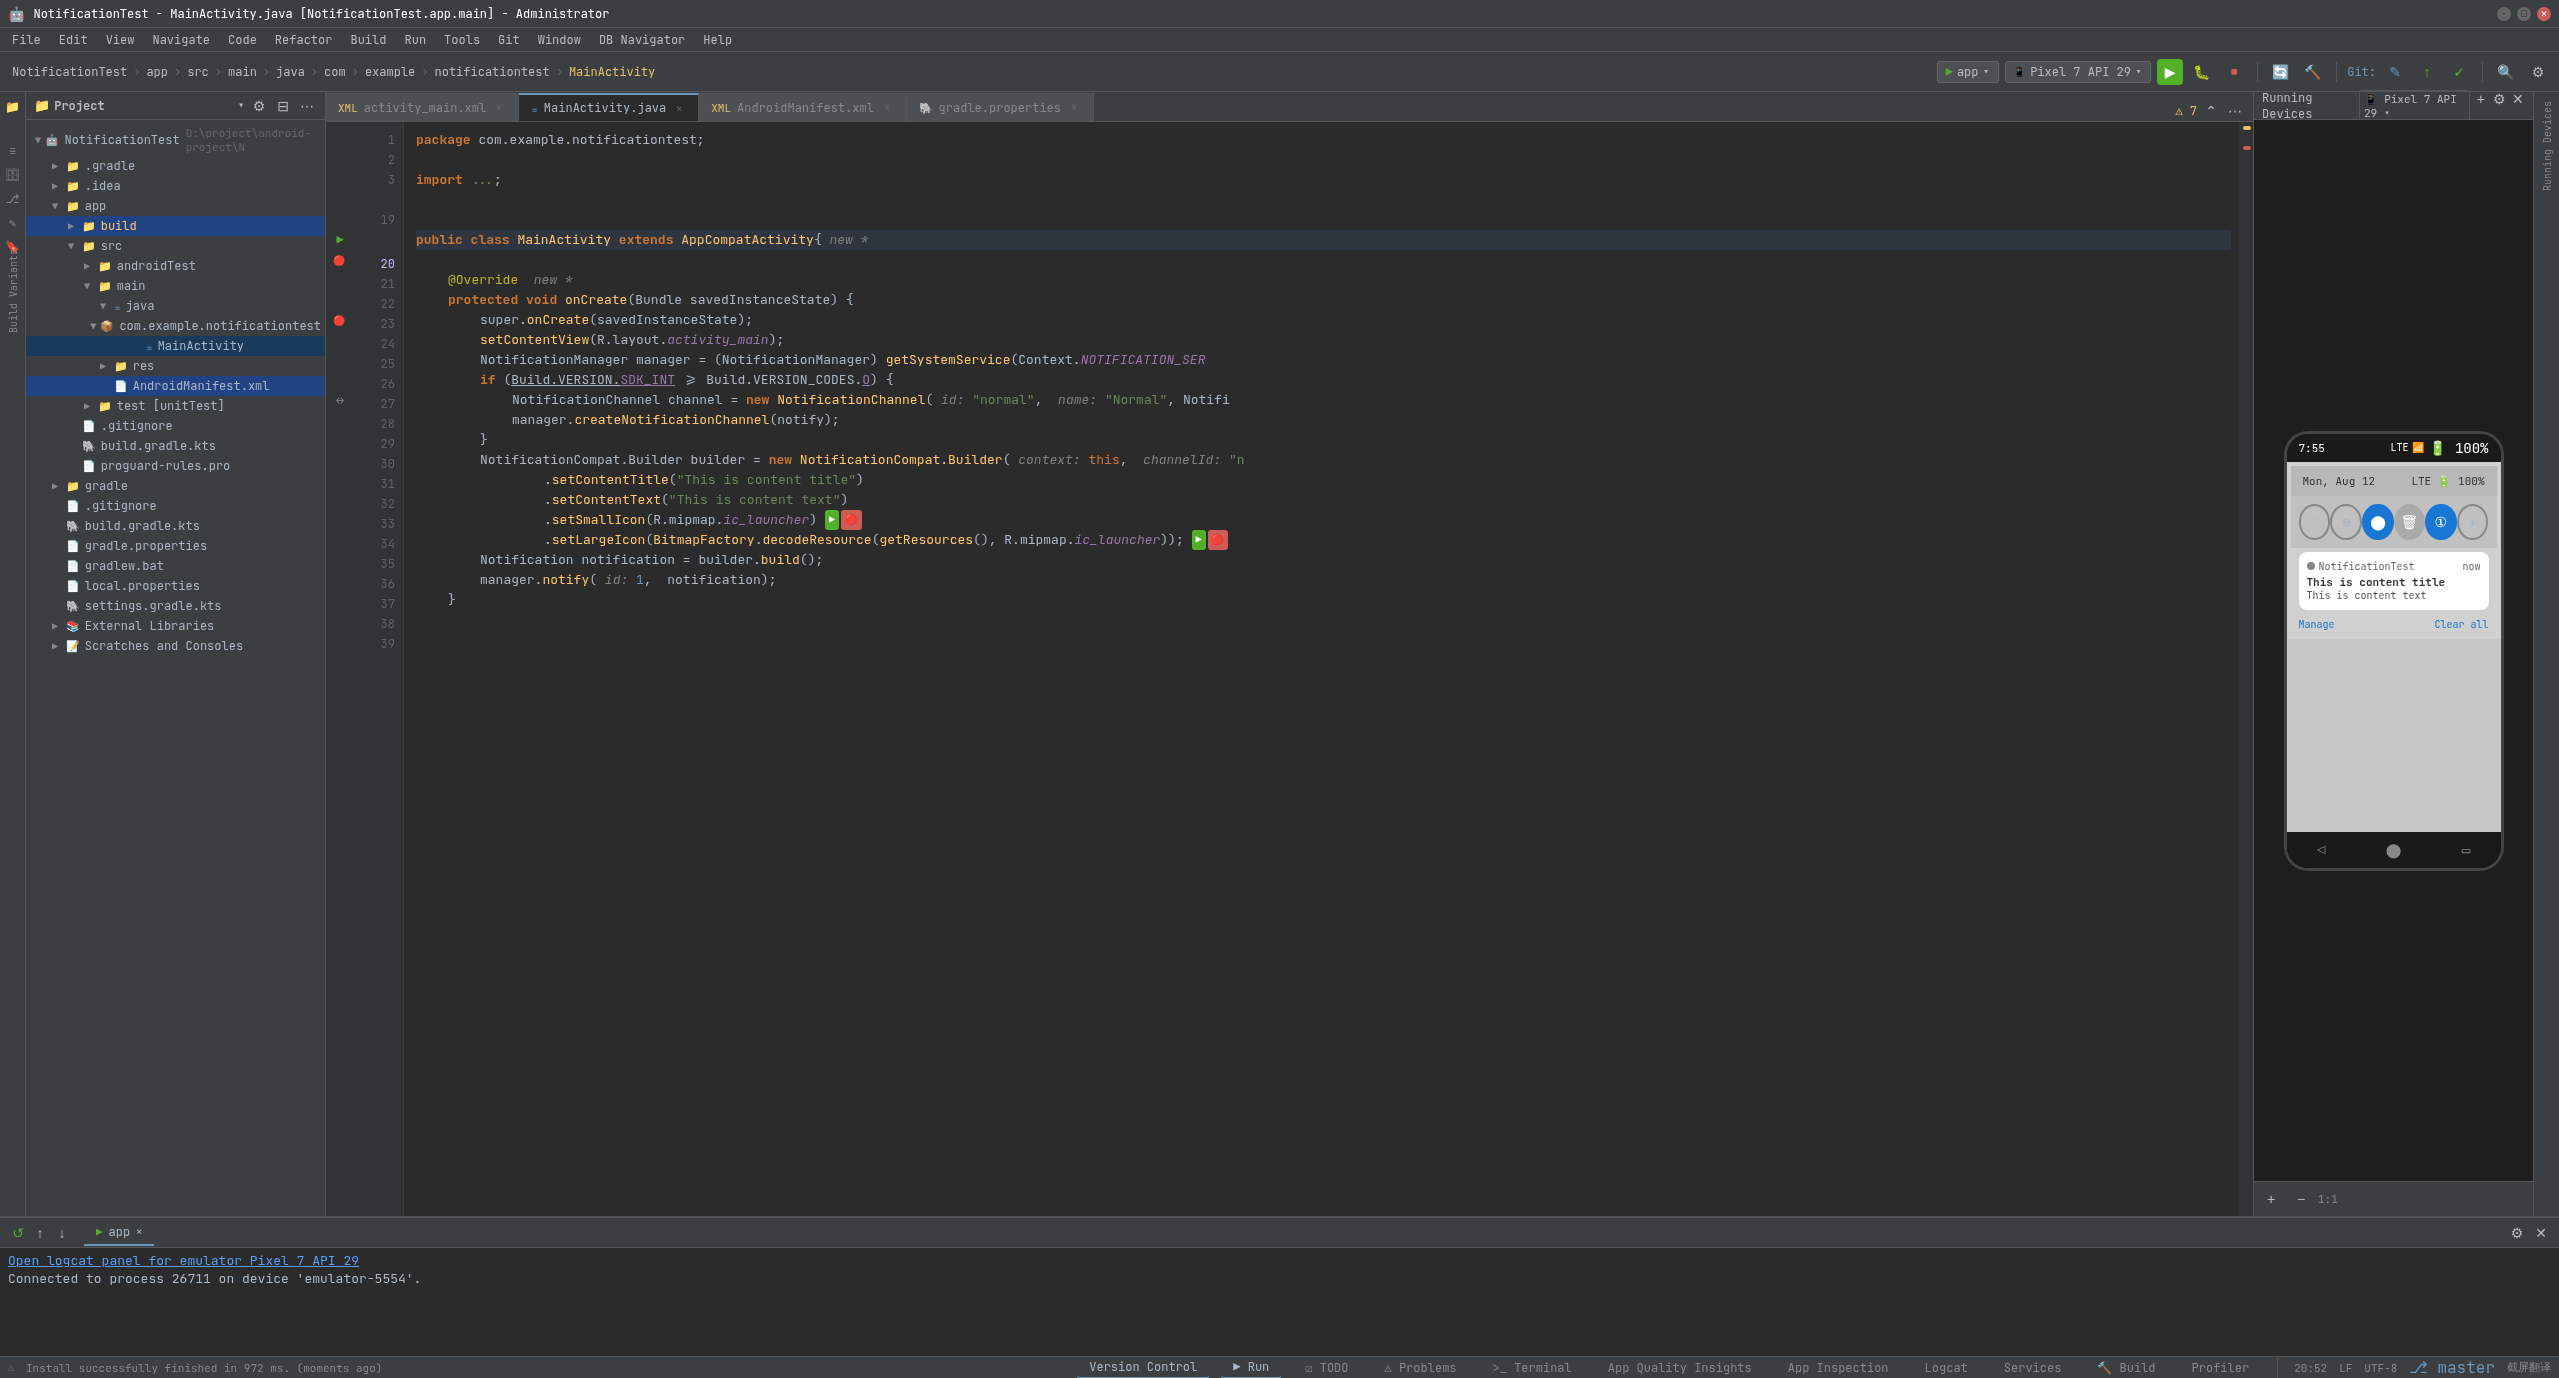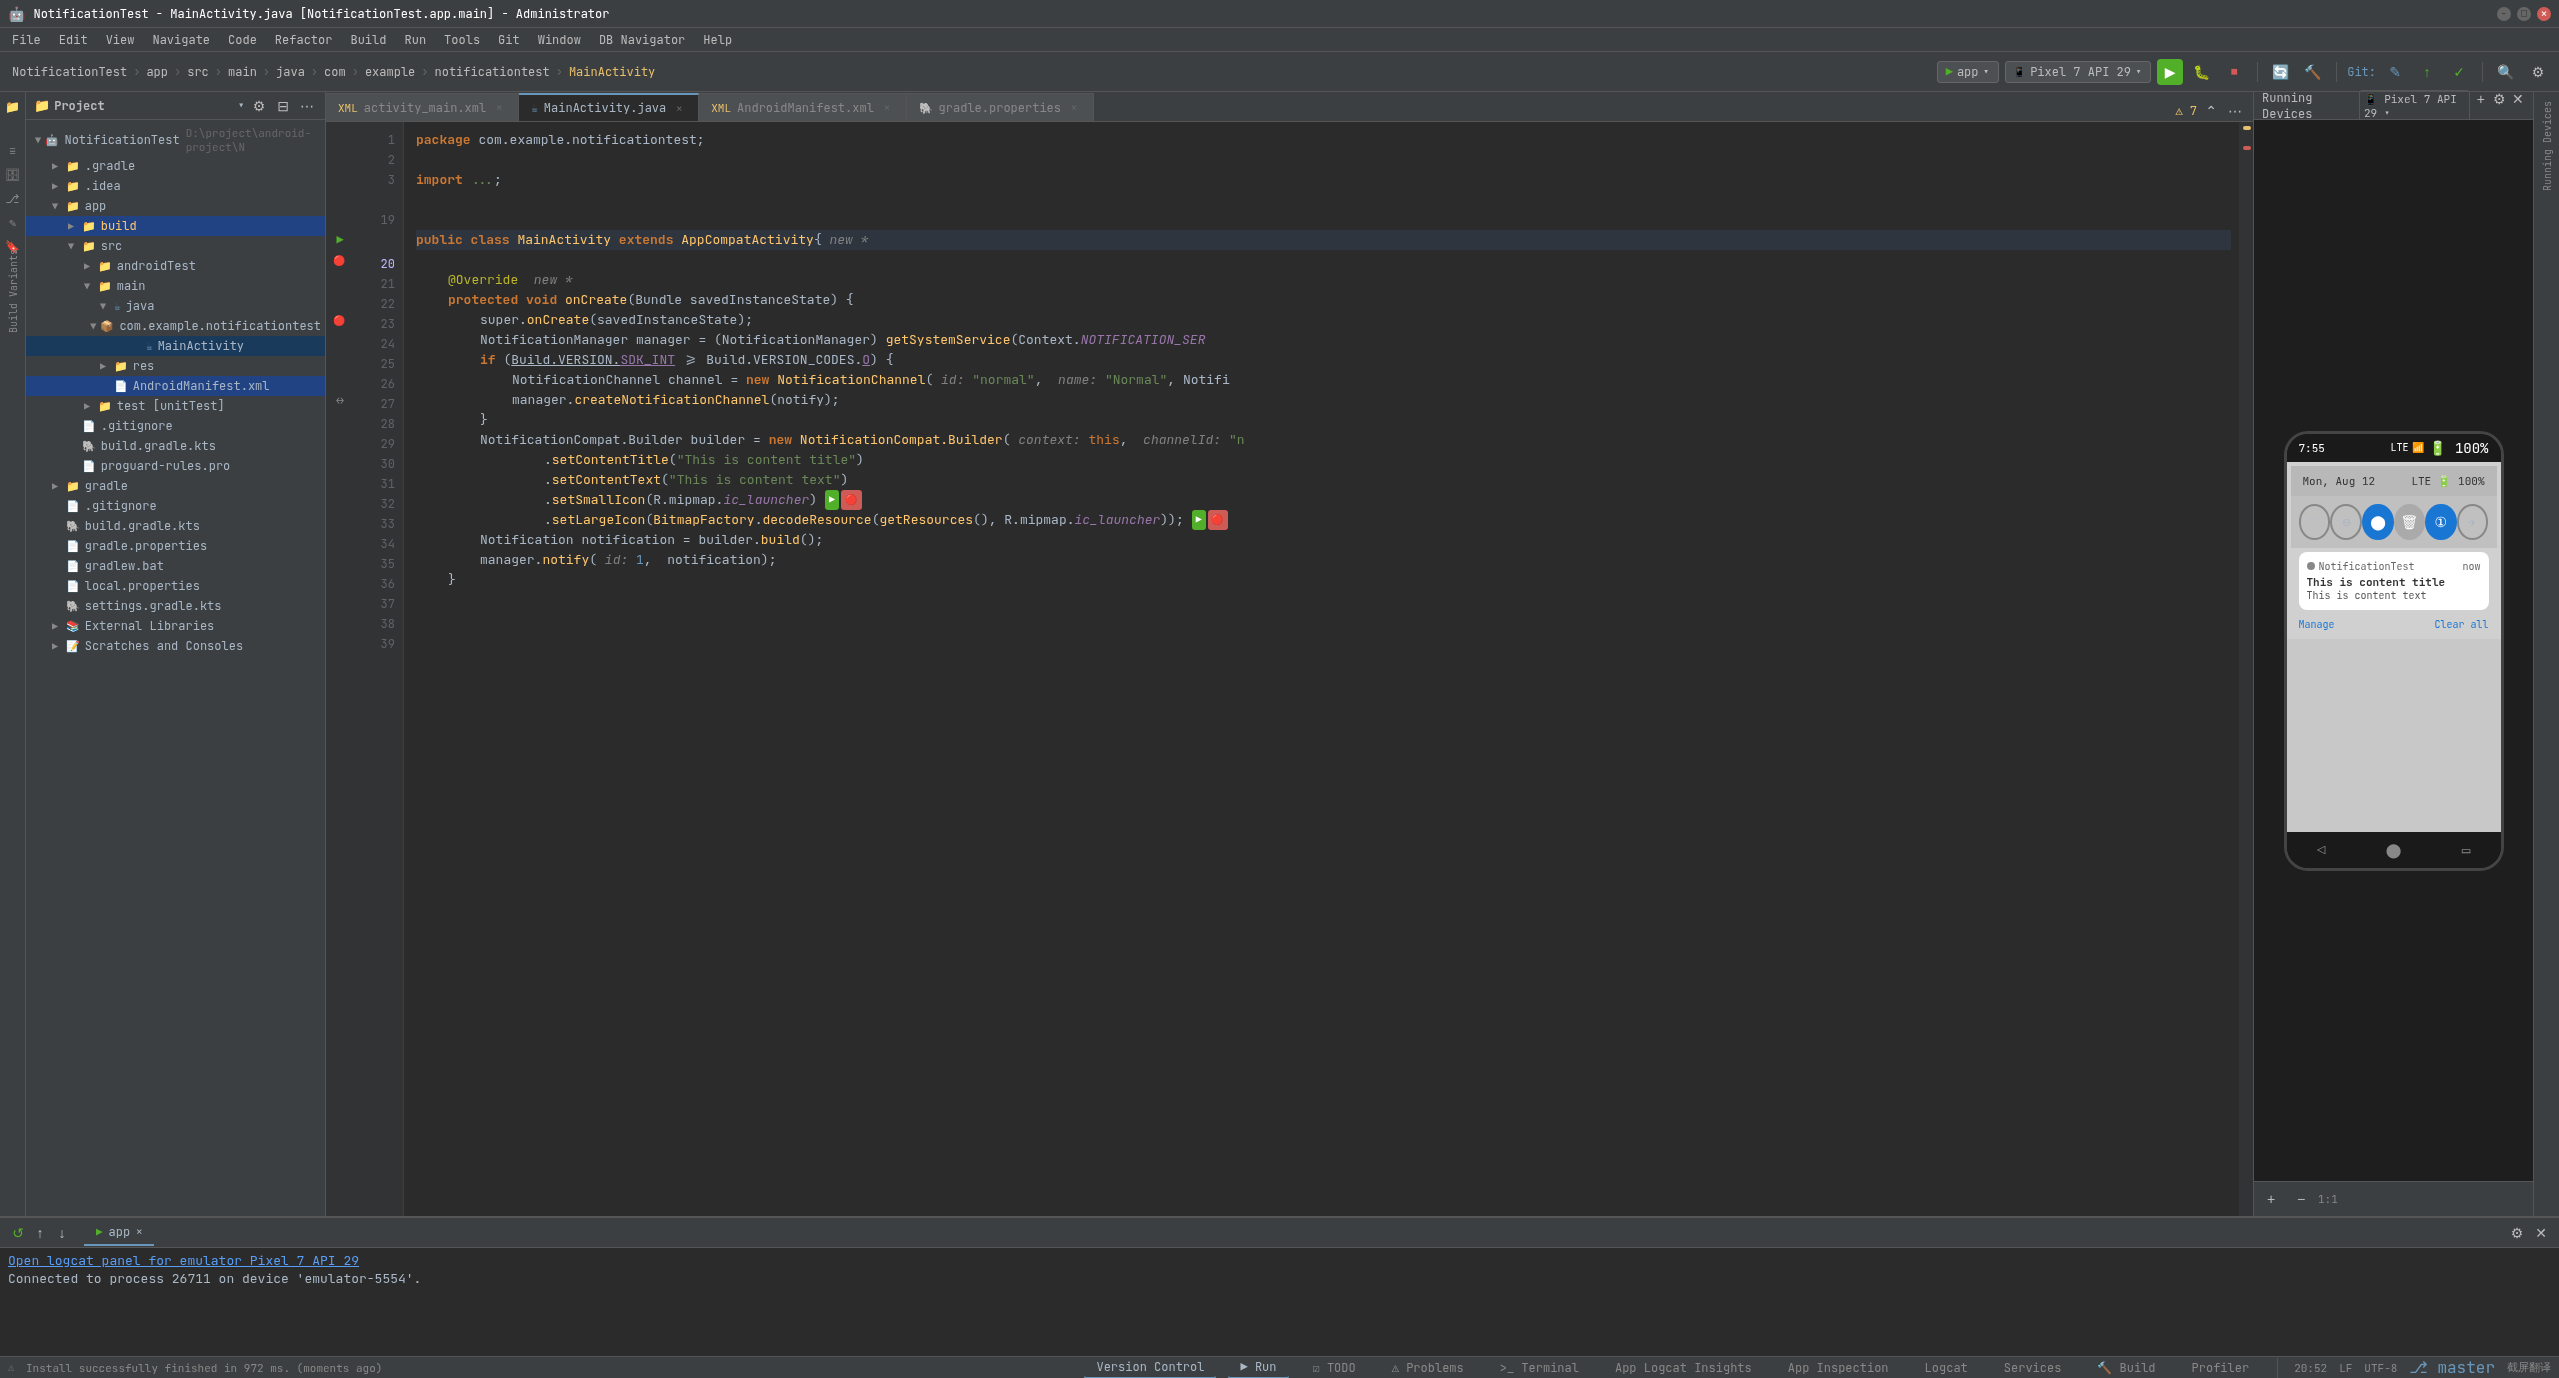--- a/index.html
+++ b/index.html
@@ -836,20 +836,23 @@
         </div>
 
         <div class="code-line">
           <span style="width:32px;display:inline-block;"></span><span class="kw">protected void</span><span> </span><span class="method">onCreate</span><span style="color:#a9b7c6;">(</span><span class="type">Bundle</span><span> savedInstanceState) {</span>
         </div>
 
         <div class="code-line">
           <span style="width:64px;display:inline-block;"></span><span style="color:#a9b7c6;">super.</span><span class="method">onCreate</span><span style="color:#a9b7c6;">(savedInstanceState);</span>
         </div>
 
+        <div class="code-line">
+          <span style="width:64px;display:inline-block;"></span><span class="method">setContentView</span><span style="color:#a9b7c6;">(R.layout.</span><span style="color:#9876aa;font-style:italic;">activity_main</span><span style="color:#a9b7c6;">);</span>
+        </div>
 
         <div class="code-line">
           <span style="width:64px;display:inline-block;"></span><span class="type">NotificationManager</span><span style="color:#a9b7c6;"> manager = (</span><span class="type">NotificationManager</span><span style="color:#a9b7c6;">) </span><span class="method">getSystemService</span><span style="color:#a9b7c6;">(Context.</span><span style="color:#9876aa;font-style:italic;">NOTIFICATION_SER</span>
         </div>
 
         <div class="code-line">
           <span style="width:64px;display:inline-block;"></span><span class="kw">if</span><span style="color:#a9b7c6;"> (</span><span style="text-decoration:underline;color:#a9b7c6;">Build.VERSION.</span><span style="text-decoration:underline;color:#9876aa;">SDK_INT</span><span style="color:#a9b7c6;"> &gt;= Build.VERSION_CODES.</span><span style="text-decoration:underline;color:#9876aa;">O</span><span style="color:#a9b7c6;">) {</span>
         </div>
 
         <div class="code-line">
@@ -1020,21 +1023,21 @@
     <span style="color:#666;font-size:10px;">⚠</span>
     <span>Install successfully finished in 972 ms. (moments ago)</span>
   </div>
   <div id="status-right">
 
     <span class="bottom-tab active">Version Control</span>
     <span class="bottom-tab active" style="color:#a9b7c6;">▶ Run</span>
     <span class="bottom-tab">☑ TODO</span>
     <span class="bottom-tab">⚠ Problems</span>
     <span class="bottom-tab">&gt;_ Terminal</span>
-    <span class="bottom-tab">App Logcat Insights</span>
+    <span class="bottom-tab">App Quality Insights</span>
     <span class="bottom-tab">App Inspection</span>
     <span class="bottom-tab">Logcat</span>
     <span class="bottom-tab">Services</span>
     <span class="bottom-tab">🔨 Build</span>
     <span class="bottom-tab">Profiler</span>
     <div class="toolbar-separator"></div>
     <span style="font-size:11px;color:#888;">20:52</span>
     <span style="font-size:11px;color:#888;">LF</span>
     <span style="font-size:11px;color:#888;">UTF-8</span>
     <span style="font-size:16px;color:#6897bb;cursor:pointer;">⎇ master</span>

